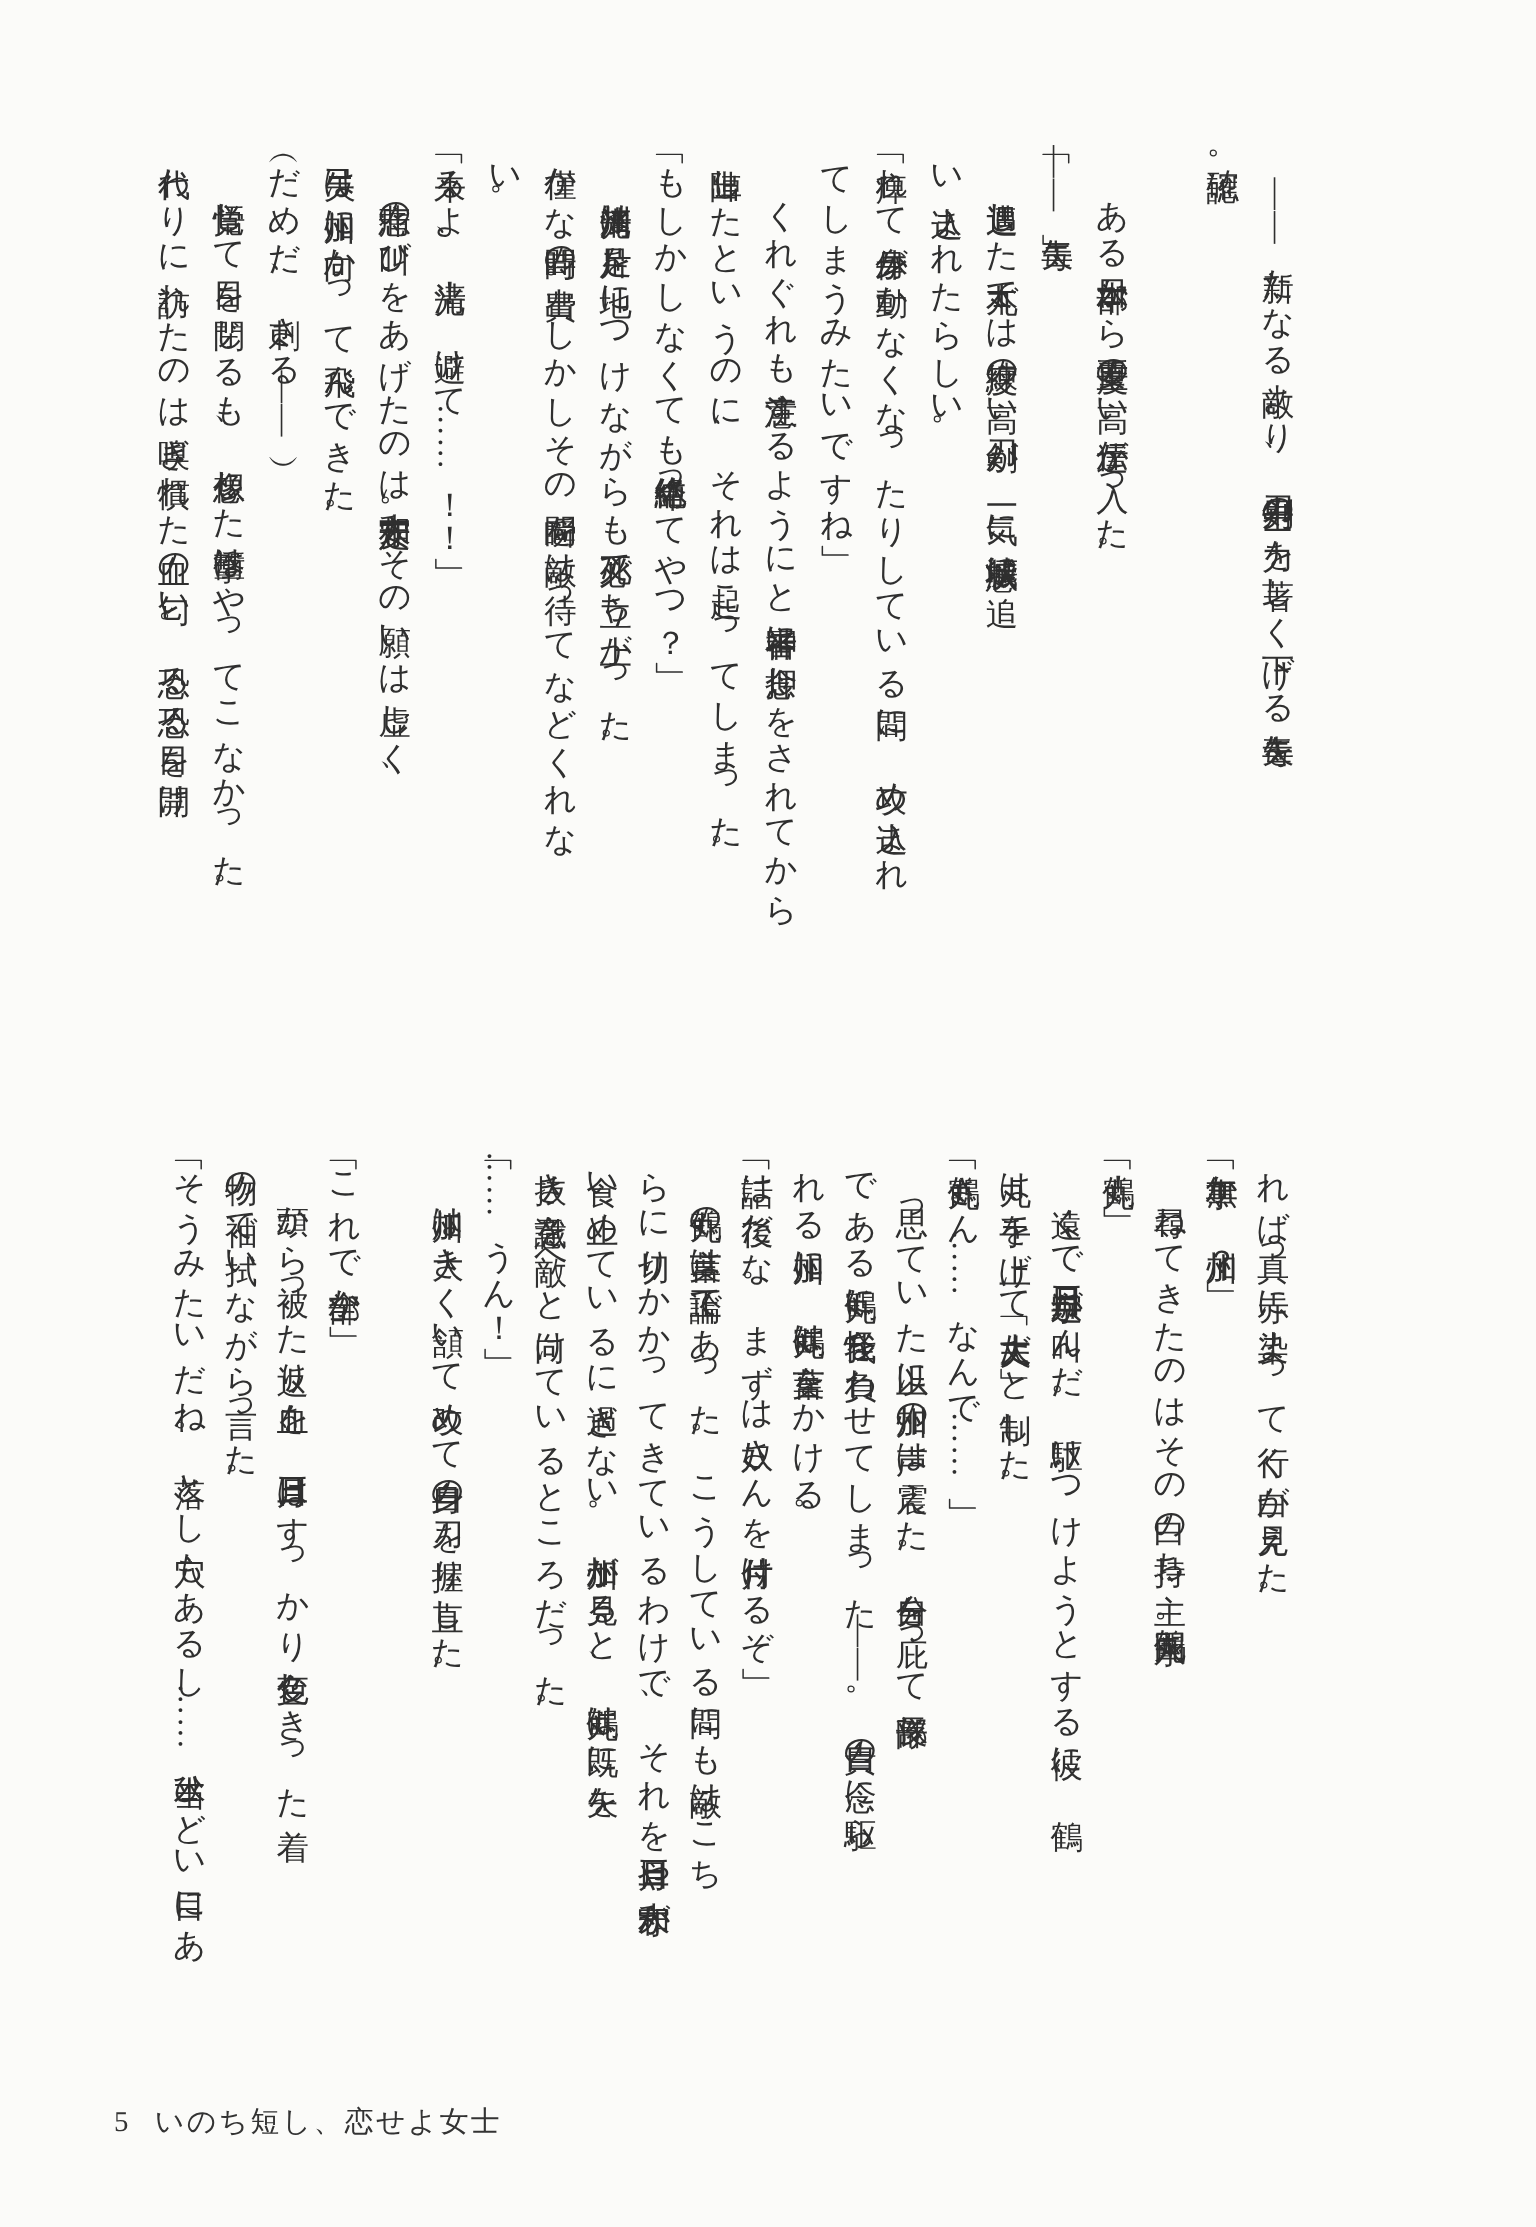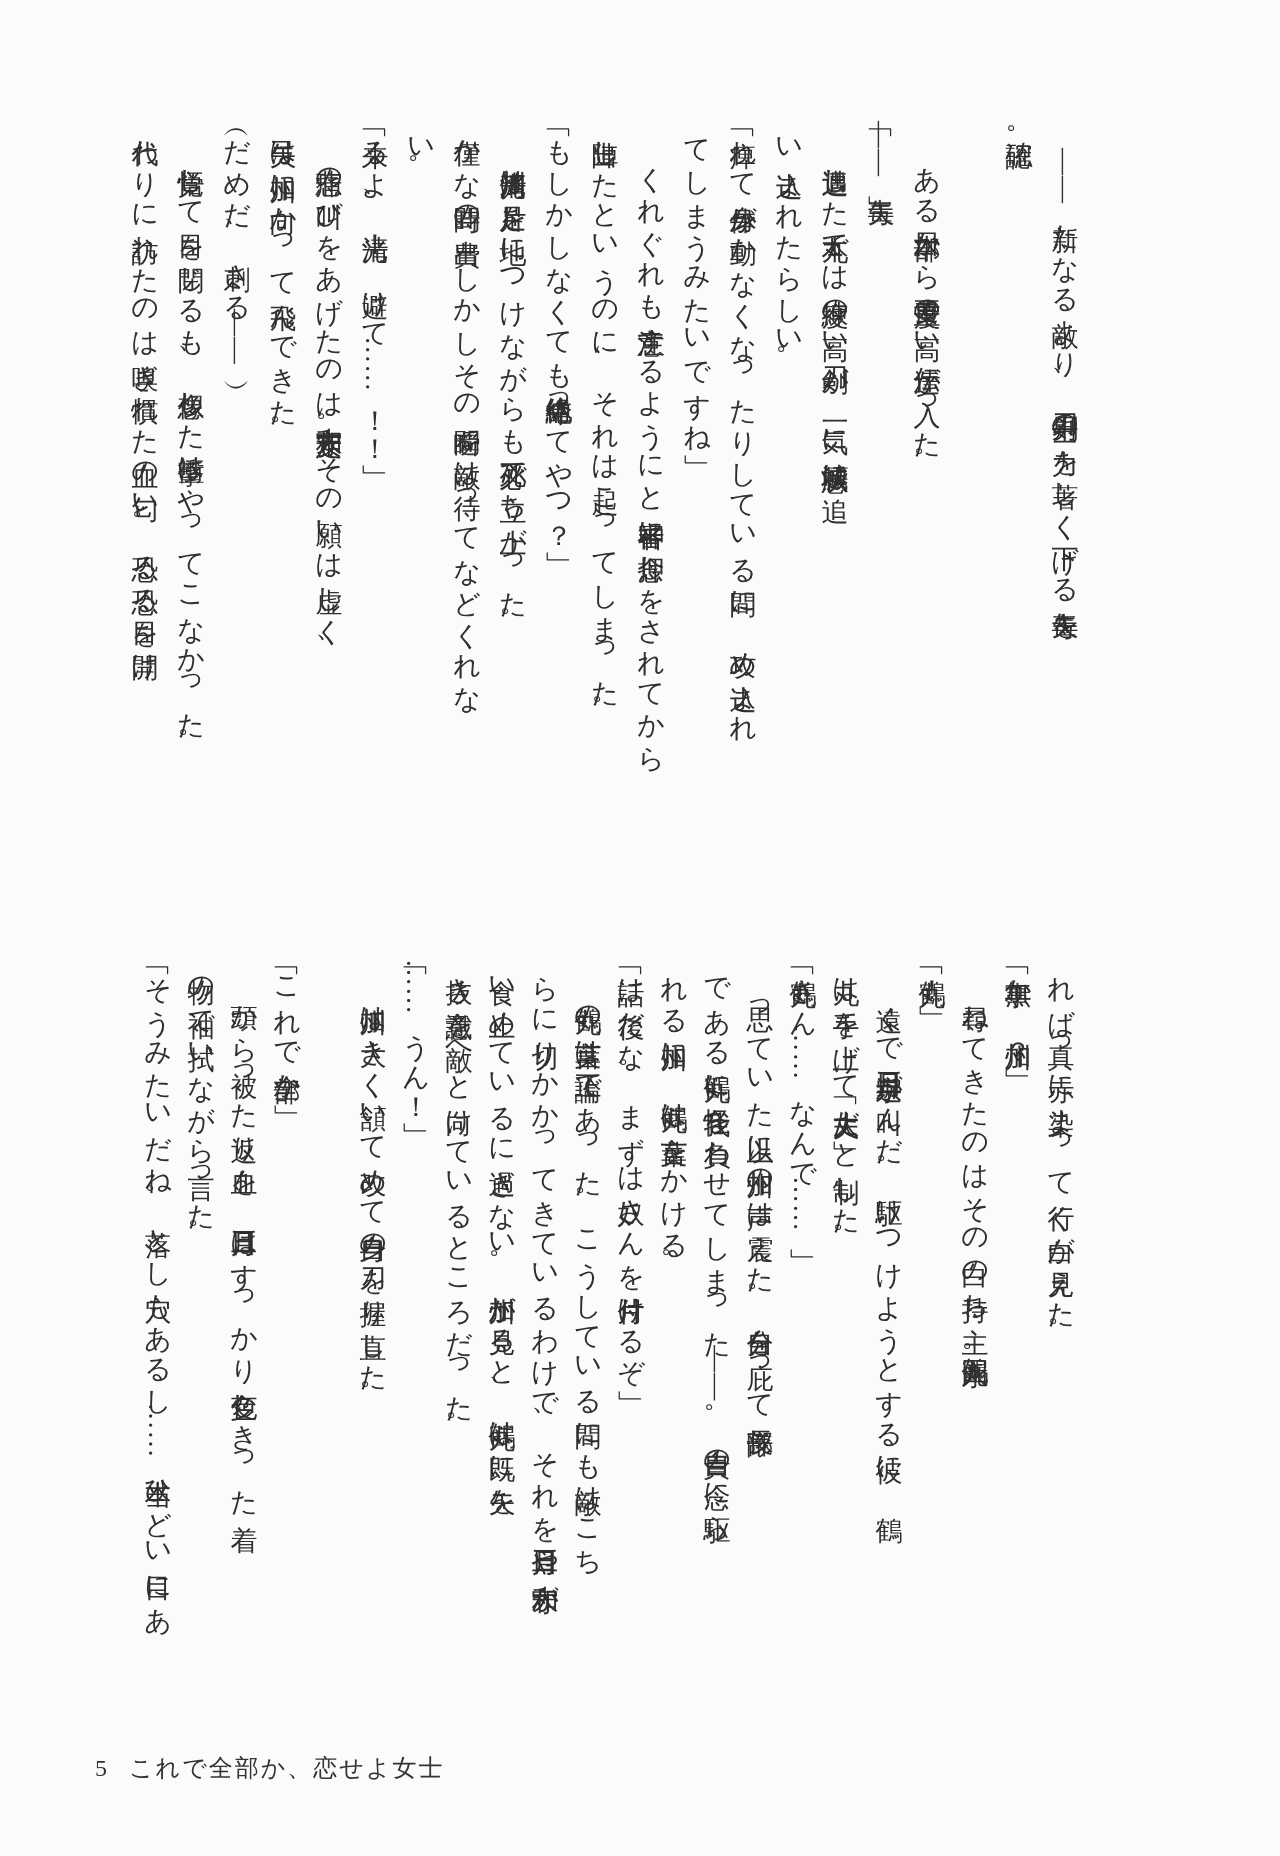--- a/index.html
+++ b/index.html
@@ -107,16 +107,16 @@
       <div class="col">　加州は大きく頷いて改めて自身の刀を握り直した。</div>
       <div class="col"></div>
       <div class="col">「これで全部か」</div>
       <div class="col">　頭から被った返り血を、三日月はすっかり変色しきった着</div>
       <div class="col">物の袖で拭いながら言った。</div>
       <div class="col">「そうみたいだね。落とし穴もあるし……本当ひどい目にあ</div>
     </div>
 
   <div class="footer">
     <span>5</span>
-    <span>これで全部か、恋せよ女士</span>
+    <span>いのち短し、恋せよ女士</span>
   </div>
 
 </div>
 
 </body></html>

